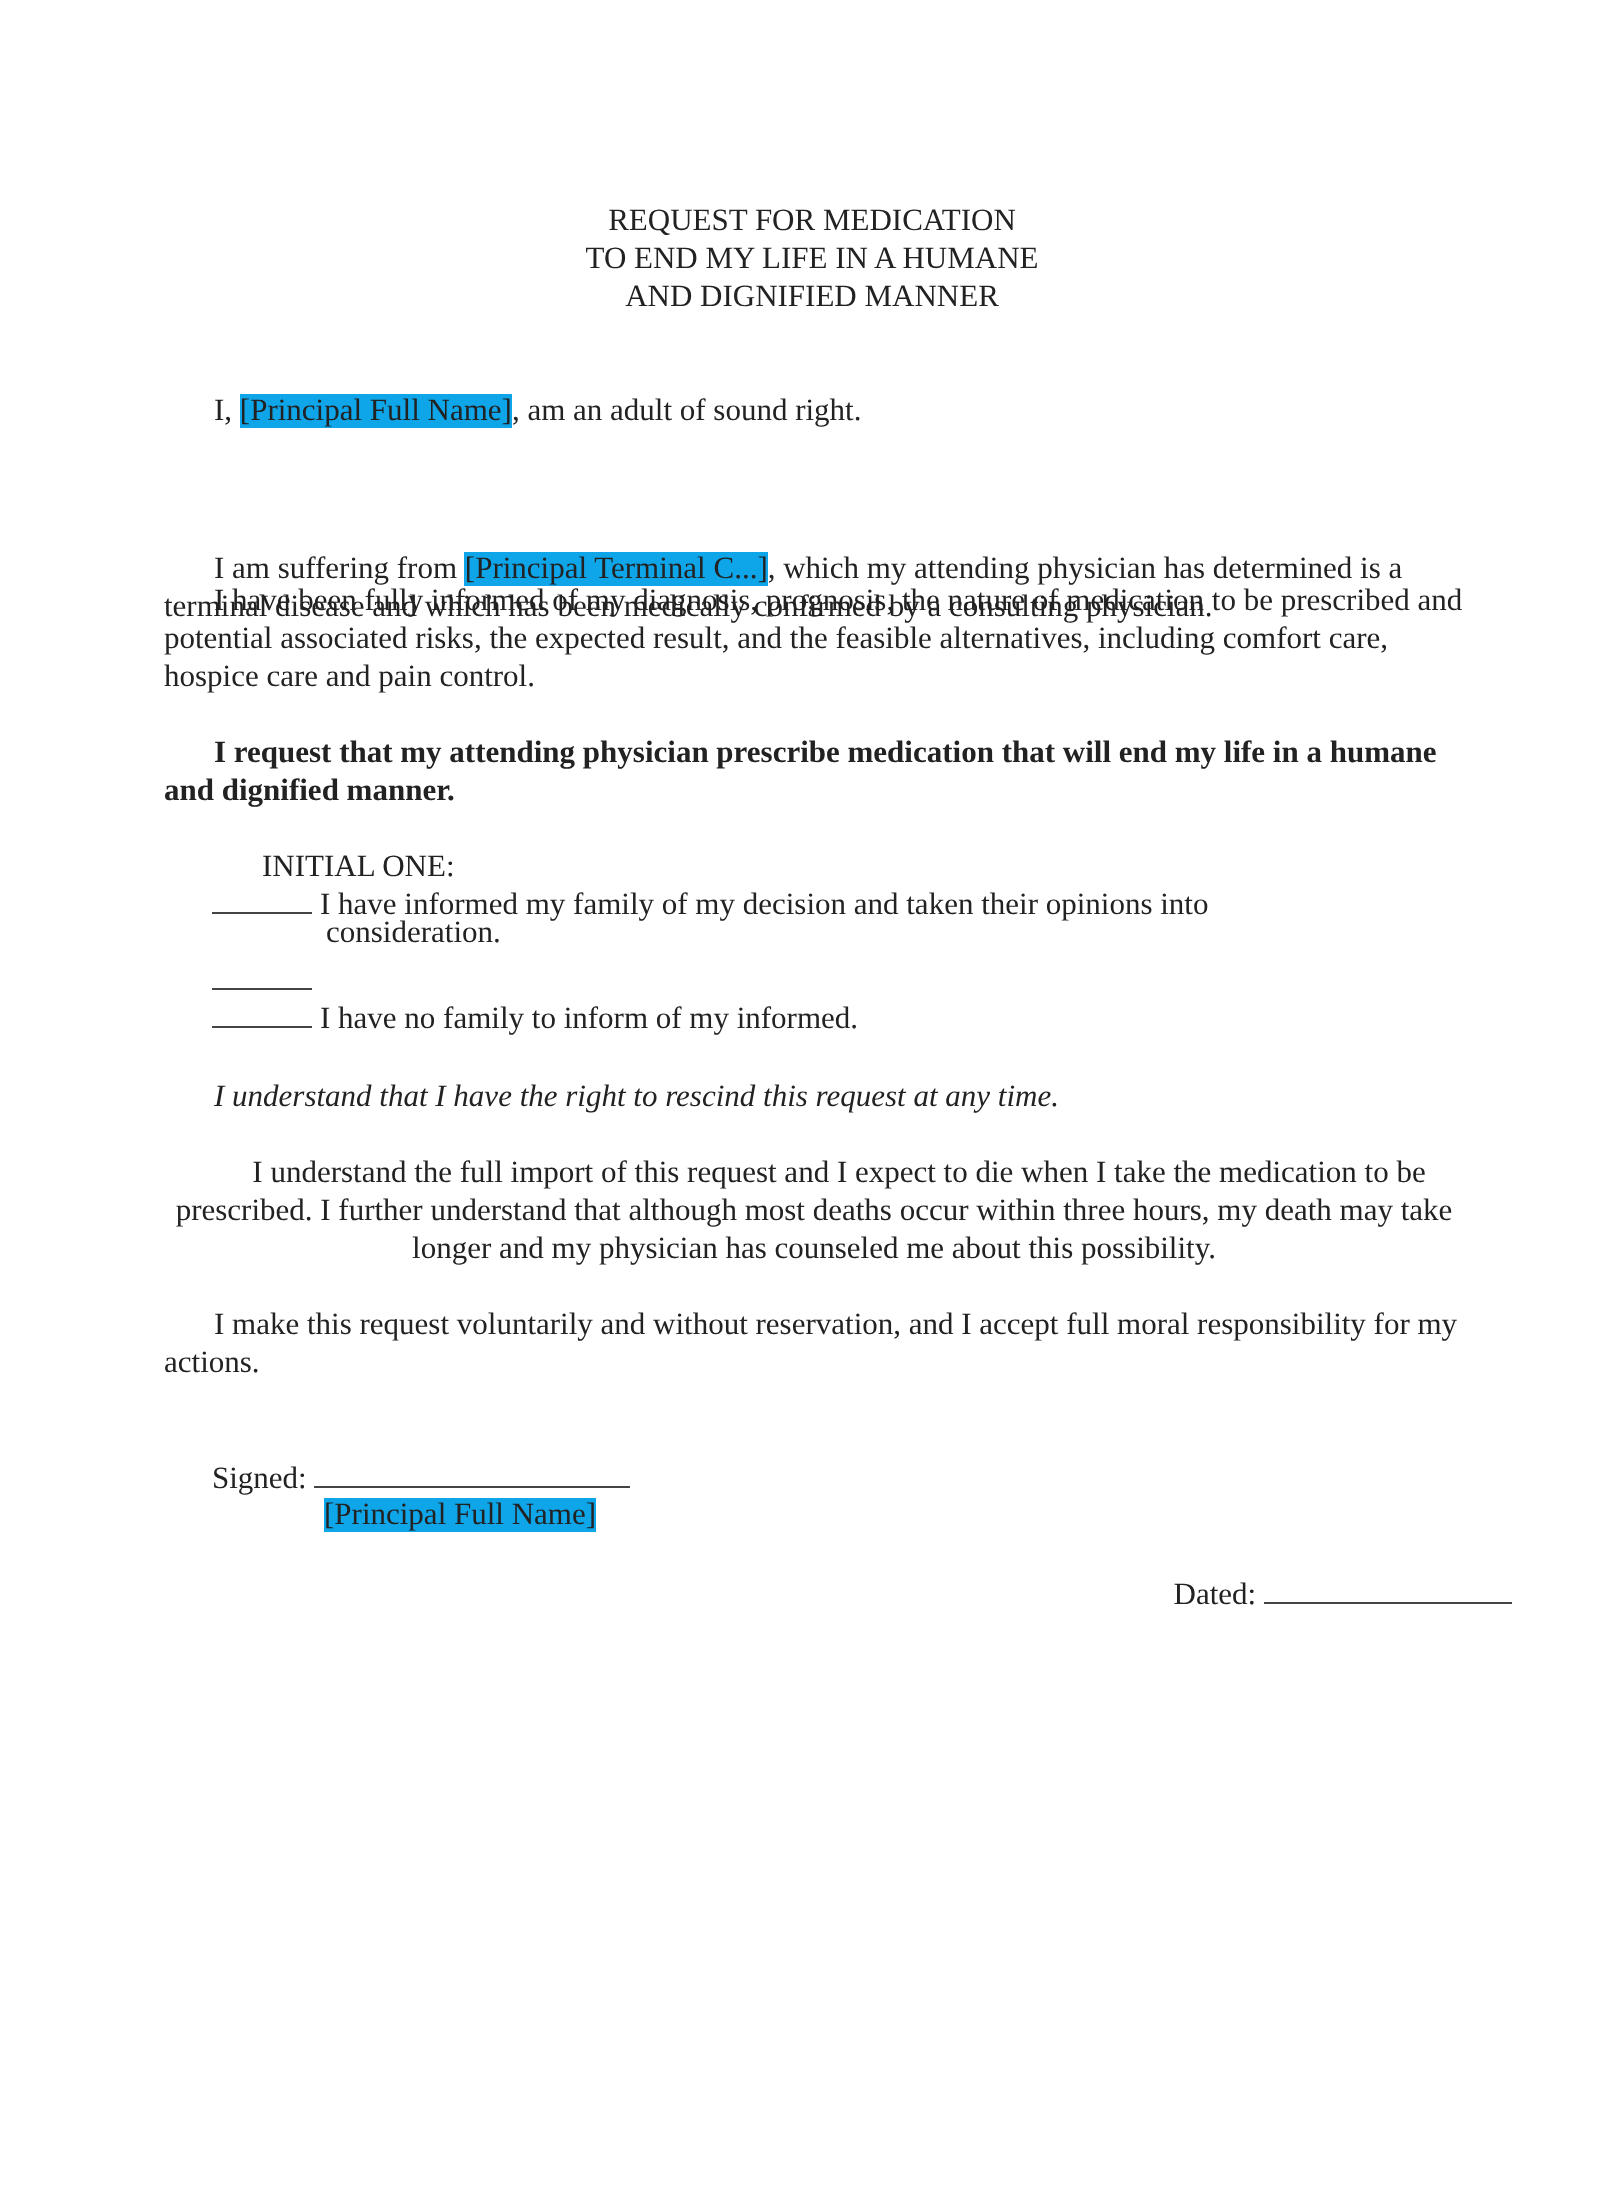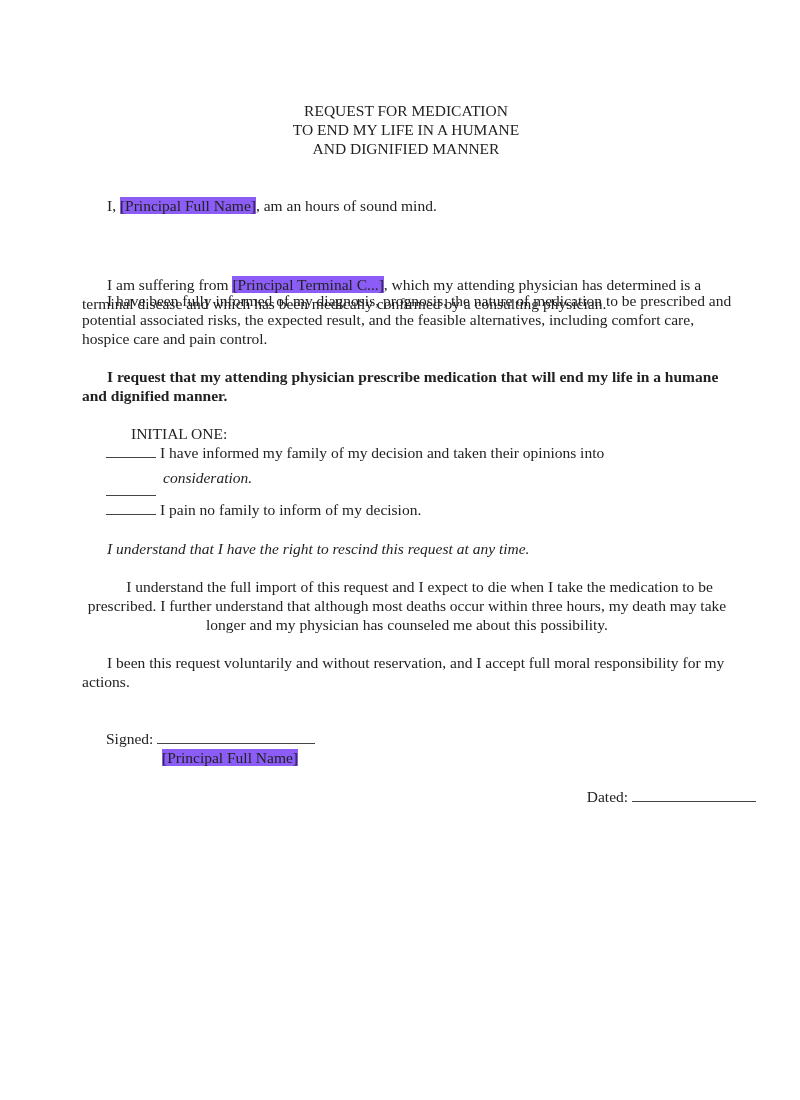--- a/index.html
+++ b/index.html
@@ -1,60 +1,60 @@
 <!DOCTYPE html>
 <html><head>
 <meta charset="utf-8">
 <style>
   html,body{margin:0;padding:0;background:#fff;}
   body{width:800px;height:1100px;position:relative;font-family:"Liberation Serif","DejaVu Serif",serif;color:#222;font-size:15.5px;}
   .title{position:absolute;left:0;width:812px;top:101px;text-align:center;line-height:19px;font-size:15.5px;}
   .p{position:absolute;left:82px;width:650px;line-height:19px;}
   .ind{text-indent:25px;}
-  .hl{background:#8b5cf6;}
+  .hl{background:#0ea5e9;}
   .opt{position:absolute;left:106px;line-height:19px;}
   .opt .blank{display:inline-block;width:50px;border-bottom:1px solid #444;height:13px;vertical-align:baseline;margin-right:4px;}
-  .opt .cont{position:absolute;left:57px;top:25px;white-space:nowrap;font-style:italic;}
+  .opt .cont{position:absolute;left:57px;top:14px;white-space:nowrap;}
   .sigline{display:inline-block;border-bottom:1px solid #444;vertical-align:baseline;height:14px;}
 </style>
 </head>
 <body>
 
 <div class="title">
   <div>REQUEST FOR MEDICATION</div>
   <div>TO END MY LIFE IN A HUMANE</div>
   <div>AND DIGNIFIED MANNER</div>
 </div>
 
-<div class="p ind" style="top:196px;"><span>I, </span><span class="hl">[Principal Full Name]</span><span>, am an hours of sound mind.</span></div>
+<div class="p ind" style="top:196px;"><span>I, </span><span class="hl">[Principal Full Name]</span><span>, am an adult of sound right.</span></div>
 
 <div class="p ind" style="top:234px;margin-top:41px;"><span>I am suffering from </span><span class="hl">[Principal Terminal C...]</span><span>, which my attending physician has determined is a terminal disease and which has been medically confirmed by a consulting physician.</span></div>
 
 <div class="p ind" style="top:291px;">I have been fully informed of my diagnosis, prognosis, the nature of medication to be prescribed and potential associated risks, the expected result, and the feasible alternatives, including comfort care, hospice care and pain control.</div>
 
 <div class="p ind" style="top:367px;font-weight:bold;">I request that my attending physician prescribe medication that will end my life in a humane and dignified manner.</div>
 
 <div class="p" style="top:424px;left:106px;margin-left:25px;">INITIAL ONE:</div>
 
 <div class="opt" style="top:443px;">
   <span class="blank"></span><span>I have informed my family of my decision and taken their opinions into</span>
   <div class="cont">consideration.</div>
 </div>
 <div class="opt" style="top:481px;">
   <span class="blank"></span>
 </div>
 <div class="opt" style="top:500px;">
-  <span class="blank"></span><span>I pain no family to inform of my decision.</span>
+  <span class="blank"></span><span>I have no family to inform of my informed.</span>
 </div>
 
 <div class="p ind" style="top:539px;font-style:italic;">I understand that I have the right to rescind this request at any time.</div>
 
 <div class="p ind" style="top:577px;text-align:center;">I understand the full import of this request and I expect to die when I take the medication to be prescribed. I further understand that although most deaths occur within three hours, my death may take longer and my physician has counseled me about this possibility.</div>
 
-<div class="p ind" style="top:653px;">I been this request voluntarily and without reservation, and I accept full moral responsibility for my actions.</div>
+<div class="p ind" style="top:653px;">I make this request voluntarily and without reservation, and I accept full moral responsibility for my actions.</div>
 
 <div class="p" style="top:729px;left:106px;">
   <span>Signed:</span>
   <span class="sigline" style="width:158px;"></span>
 </div>
 <div class="p" style="top:748px;left:162px;width:auto;"><span class="hl">[Principal Full Name]</span></div>
 
 <div class="p" style="top:787px;left:106px;text-align:right;">
   <span>Dated:</span>
   <span class="sigline" style="width:124px;"></span>

